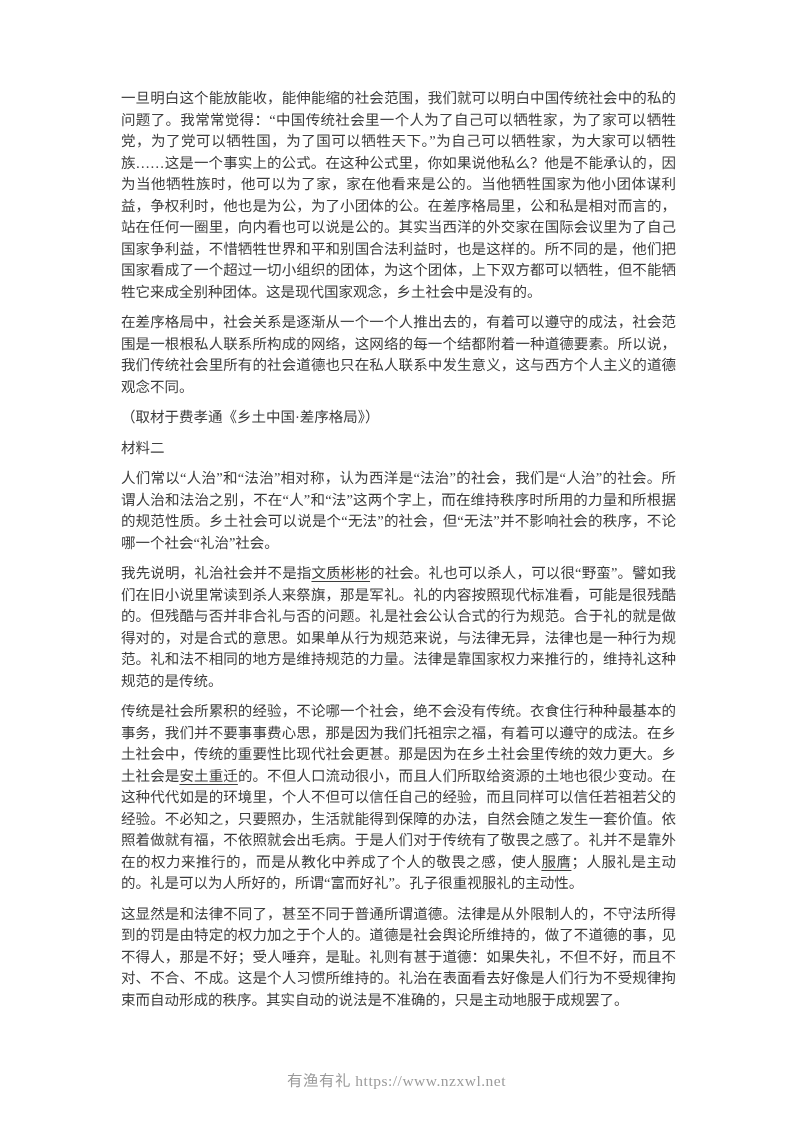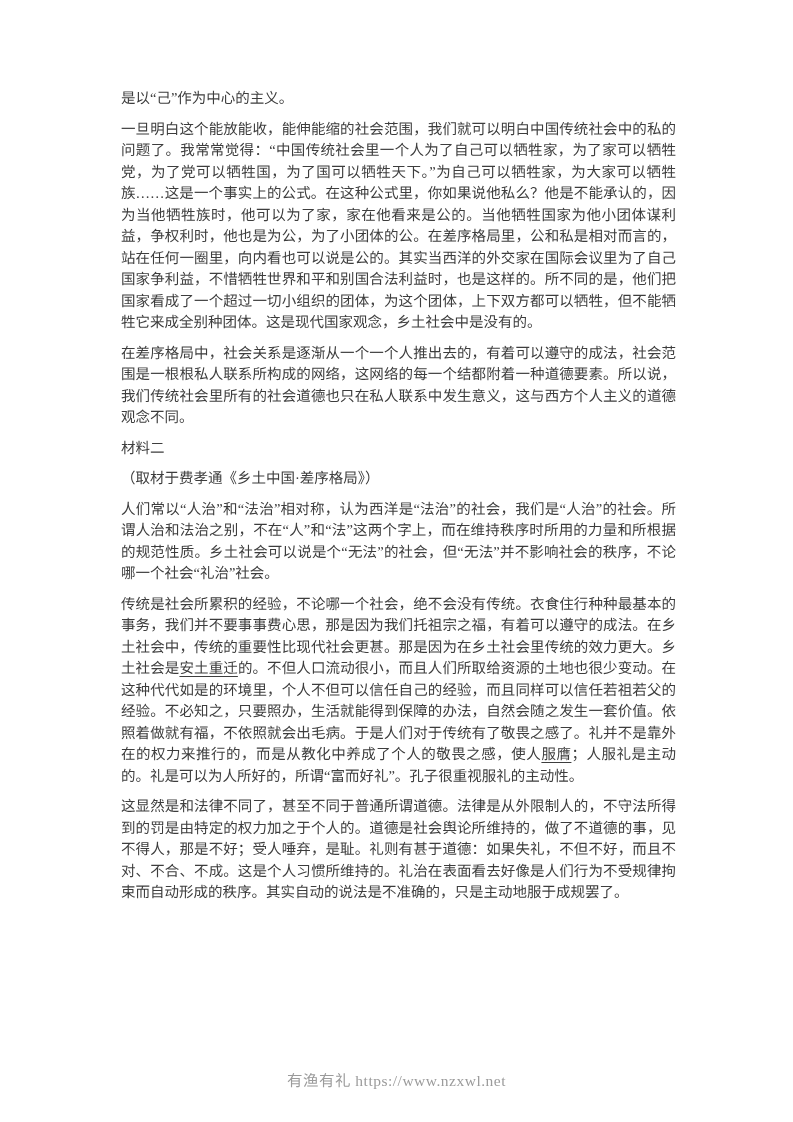--- a/index.html
+++ b/index.html
@@ -37,23 +37,23 @@
     color:#9b9b9b;
     font-family:Liberation Serif, serif;
     letter-spacing:0.5px;
   }
 </style>
 </head>
 <body>
 
 <div class="page">
   <div class="doc-body">
-      <p class="para"><span>是以“己”作为中心的主义。</span></p>
       <p class="para"><span>一旦明白这个能放能收，能伸能缩的社会范围，我们就可以明白中国传统社会中的私的问题了。我常常觉得：“中国传统社会里一个人为了自己可以牺牲家，为了家可以牺牲党，为了党可以牺牲国，为了国可以牺牲天下。”为自己可以牺牲家，为大家可以牺牲族……这是一个事实上的公式。在这种公式里，你如果说他私么？他是不能承认的，因为当他牺牲族时，他可以为了家，家在他看来是公的。当他牺牲国家为他小团体谋利益，争权利时，他也是为公，为了小团体的公。在差序格局里，公和私是相对而言的，站在任何一圈里，向内看也可以说是公的。其实当西洋的外交家在国际会议里为了自己国家争利益，不惜牺牲世界和平和别国合法利益时，也是这样的。所不同的是，他们把国家看成了一个超过一切小组织的团体，为这个团体，上下双方都可以牺牲，但不能牺牲它来成全别种团体。这是现代国家观念，乡土社会中是没有的。</span></p>
       <p class="para"><span>在差序格局中，社会关系是逐渐从一个一个人推出去的，有着可以遵守的成法，社会范围是一根根私人联系所构成的网络，这网络的每一个结都附着一种道德要素。所以说，我们传统社会里所有的社会道德也只在私人联系中发生意义，这与西方个人主义的道德观念不同。</span></p>
+      <p class="para"><span>（取材于费孝通《乡土中国·差序格局》）</span></p>
       <p class="para"><span>材料二</span></p>
-      <p class="para"><span>（取材于费孝通《乡土中国·差序格局》）</span></p>
       <p class="para"><span>人们常以“人治”和“法治”相对称，认为西洋是“法治”的社会，我们是“人治”的社会。所谓人治和法治之别，不在“人”和“法”这两个字上，而在维持秩序时所用的力量和所根据的规范性质。乡土社会可以说是个“无法”的社会，但“无法”并不影响社会的秩序，不论哪一个社会“礼治”社会。</span></p>
+      <p class="para"><span>我先说明，礼治社会并不是指</span><span class="u">文质彬彬</span><span>的社会。礼也可以杀人，可以很“野蛮”。譬如我们在旧小说里常读到杀人来祭旗，那是军礼。礼的内容按照现代标准看，可能是很残酷的。但残酷与否并非合礼与否的问题。礼是社会公认合式的行为规范。合于礼的就是做得对的，对是合式的意思。如果单从行为规范来说，与法律无异，法律也是一种行为规范。礼和法不相同的地方是维持规范的力量。法律是靠国家权力来推行的，维持礼这种规范的是传统。</span></p>
       <p class="para"><span>传统是社会所累积的经验，不论哪一个社会，绝不会没有传统。衣食住行种种最基本的事务，我们并不要事事费心思，那是因为我们托祖宗之福，有着可以遵守的成法。在乡土社会中，传统的重要性比现代社会更甚。那是因为在乡土社会里传统的效力更大。乡土社会是</span><span class="u">安土重迁</span><span>的。不但人口流动很小，而且人们所取给资源的土地也很少变动。在这种代代如是的环境里，个人不但可以信任自己的经验，而且同样可以信任若祖若父的经验。不必知之，只要照办，生活就能得到保障的办法，自然会随之发生一套价值。依照着做就有福，不依照就会出毛病。于是人们对于传统有了敬畏之感了。礼并不是靠外在的权力来推行的，而是从教化中养成了个人的敬畏之感，使人</span><span class="u">服膺</span><span>；人服礼是主动的。礼是可以为人所好的，所谓“富而好礼”。孔子很重视服礼的主动性。</span></p>
       <p class="para"><span>这显然是和法律不同了，甚至不同于普通所谓道德。法律是从外限制人的，不守法所得到的罚是由特定的权力加之于个人的。道德是社会舆论所维持的，做了不道德的事，见不得人，那是不好；受人唾弃，是耻。礼则有甚于道德：如果失礼，不但不好，而且不对、不合、不成。这是个人习惯所维持的。礼治在表面看去好像是人们行为不受规律拘束而自动形成的秩序。其实自动的说法是不准确的，只是主动地服于成规罢了。</span></p>
     </div>
   <div class="footer">有渔有礼 https://www.nzxwl.net</div>
 </div>
 
 </body></html>

